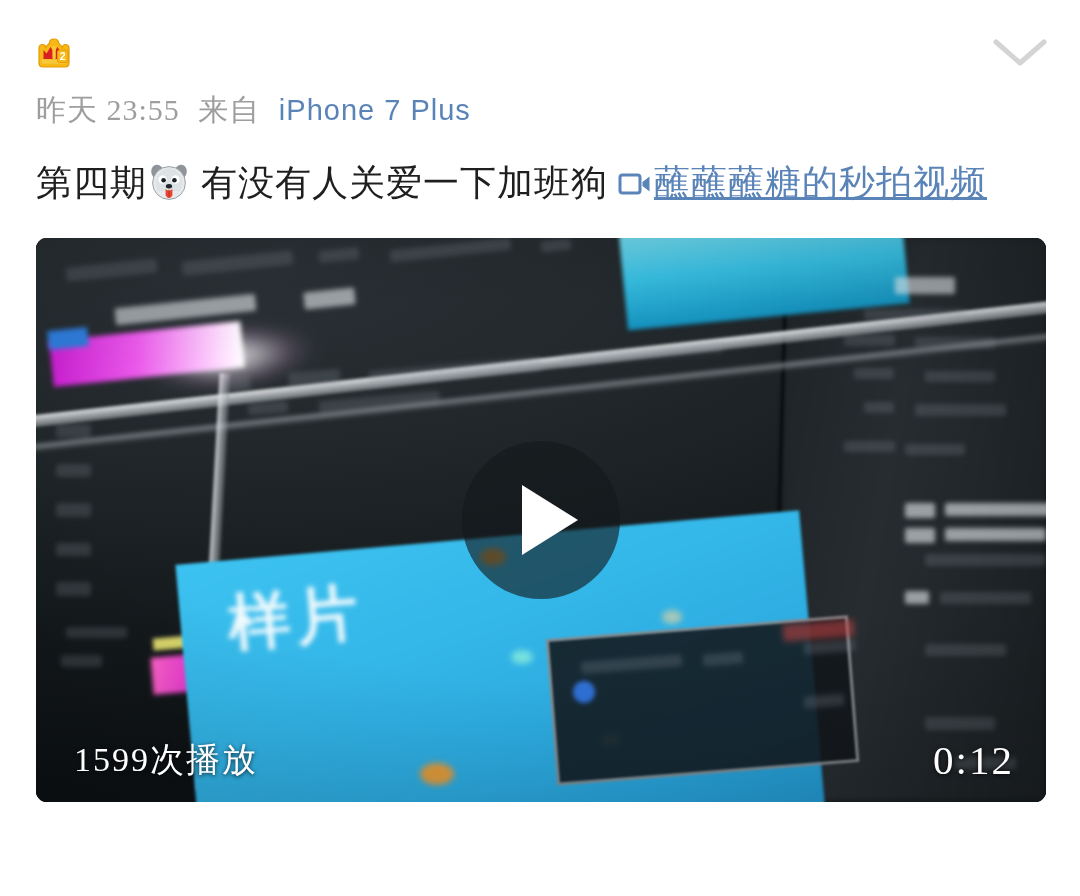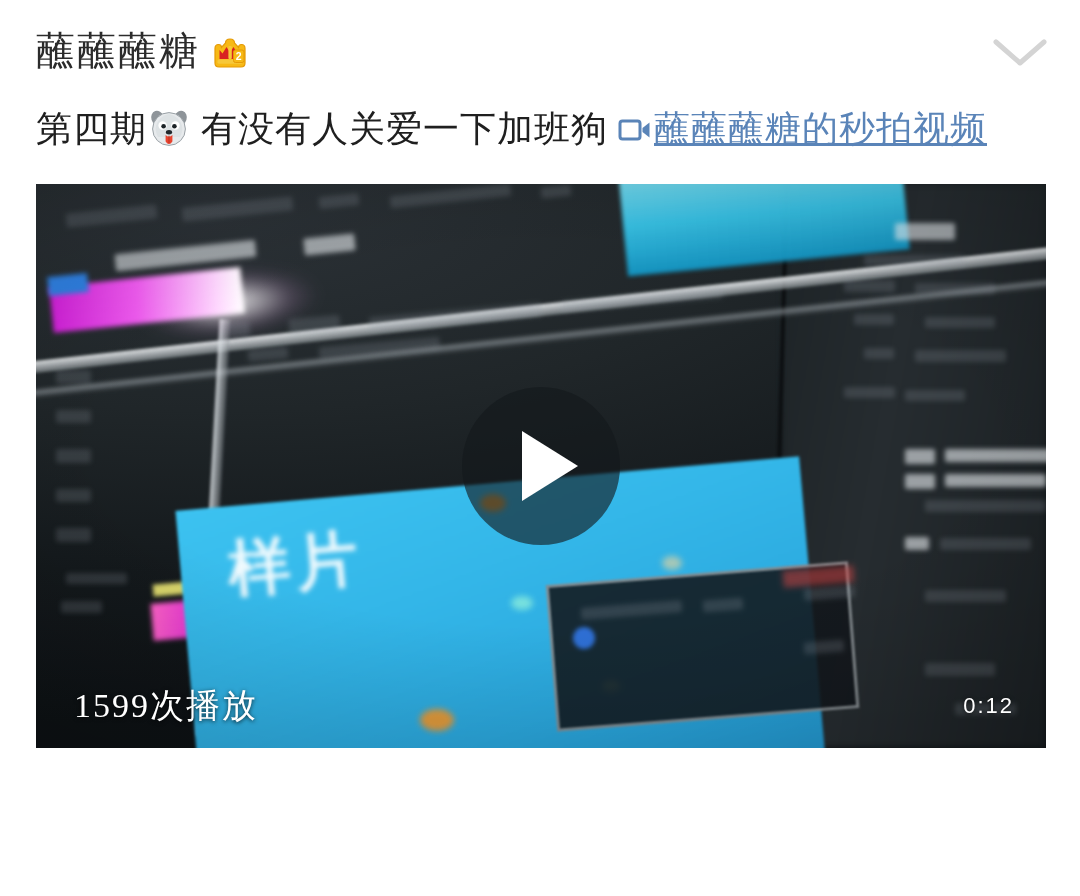--- a/index.html
+++ b/index.html
@@ -113,20 +113,21 @@
 
   
   .video-card {
     position: relative;
     margin: 24px 34px 0 36px;
     width: 1010px;
     height: 564px;
     overflow: hidden;
     background: #14181a;
     cursor: pointer;
+    border-radius: 11px;
   }
 
   .video-thumb {
     position: absolute;
     inset: 0;
     overflow: hidden;
   }
 
   
   .vt-base {
@@ -333,54 +334,58 @@
     font-size: 34px;
     line-height: 40px;
     letter-spacing: 2px;
     text-shadow: 0 1px 4px rgba(0,0,0,.75);
     white-space: nowrap;
   }
   .duration {
     position: absolute;
     right: 32px; bottom: 22px;
     color: #ffffff;
-    font-family: Liberation Sans, sans-serif;
-    font-size: 22px;
+    font-family: Liberation Serif, serif;
+    font-size: 41px;
     line-height: 40px;
     letter-spacing: 2px;
     text-shadow: 0 1px 4px rgba(0,0,0,.75);
     text-align: center;
   }
 </style>
 </head>
 <body>
 
 <div class="post-card">
 
   <div class="post-header">
 
     <div class="author-row">
-      <span class="author-name">蘸蘸蘸糖</span>
 
       <span class="vip-badge">
         <svg viewBox="0 0 36 34" width="36" height="34" aria-hidden="true">
           <path d="M3 12.5 L3 27 Q3 31 7 31 L29 31 Q33 31 33 27 L33 12.5
                    Q33 8.5 29.5 8.5 Q26.5 8.5 26.5 11.5 L22.5 7
                    Q22.5 3 18 3 Q13.5 3 13.5 7 L9.5 11.5
                    Q9.5 8.5 6.5 8.5 Q3 8.5 3 12.5 Z" fill="#F7B916" stroke="#E59A06" stroke-width="1.2"></path>
           <path d="M7.5 14 L10.5 17.5 L14.5 11 L18 16.5 L21.5 11 L25.5 17.5 L28.5 14
                    L28.5 23 L7.5 23 Z" fill="#D92121"></path>
           <rect x="16.4" y="10" width="3.4" height="13" rx="1" fill="#F7C83A"></rect>
           <rect x="5.5" y="23.5" width="25" height="4.2" rx="1.4" fill="#F7C83A"></rect>
           <rect x="21.5" y="14" width="10.5" height="12.5" rx="2" fill="#F7B916" stroke="#E59A06" stroke-width="1"></rect>
           <text x="26.7" y="24.2" font-family="Liberation Sans, sans-serif" font-size="10.5" font-weight="bold" fill="#ffffff" text-anchor="middle">2</text>
         </svg>
       </span>
     </div>
 
+    <div class="meta-row">
+      <span class="meta-time">昨天 23:55</span>
+      <span class="meta-from">来自</span>
+      <span class="meta-source">iPhone 7 Plus</span>
+    </div>
 
     <div class="chevron-btn">
       <svg viewBox="0 0 56 30" width="56" height="30" aria-hidden="true">
         <polyline points="4,5 28,26 52,5" fill="none" stroke="#d4d4d4" stroke-width="5" stroke-linecap="round" stroke-linejoin="round"></polyline>
       </svg>
     </div>
   </div>
 
   <div class="post-text">
     <span>第四期</span><span class="emoji-dog">

